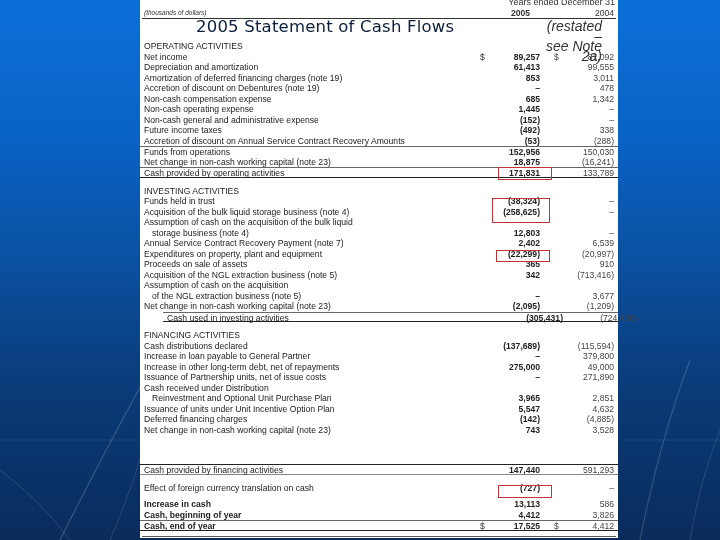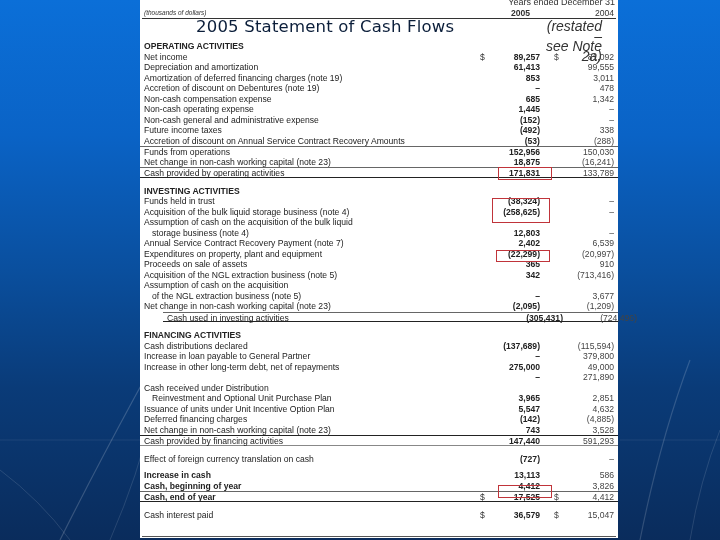--- a/index.html
+++ b/index.html
@@ -47,24 +47,24 @@
   .rows { position: absolute; left: 0; top: 41px; width: 478px; }
   .row {
     position: relative; height: 10.5px; white-space: nowrap;
   }
   .row .lbl { position: absolute; left: 4px; }
   .row .lbl.indent { left: 12px; }
   .row .sym05 { position: absolute; left: 340px; color: #333; }
   .row .v05 { position: absolute; left: 352px; width: 48px; text-align: right; font-weight: bold; color: #222; }
   .row .sym04 { position: absolute; left: 414px; color: #444; }
   .row .v04 { position: absolute; left: 420px; width: 54px; text-align: right; color: #444; }
-  .row.section .lbl { font-weight: bold; }
+  .row.section .lbl { font-weight: normal; }
   .row.boldlbl .lbl { font-weight: bold; }
   .row.rule-top { border-top: 1px solid #666; }
-  .row.rule-top-dark { border-top: 1.2px solid #222; }
+  .row.rule-top-dark { border-top: 1.2px solid #222; margin-top: 29px; }
   .gap { height: 8px; }
   .gap-s { height: 6px; }
   .hl {
     position: absolute; border: 1.3px solid #c0343a; pointer-events: none;
   }
   .bottom-rule { position: absolute; left: 2px; right: 2px; bottom: 1px; border-top: 1.4px solid #555; }
 </style>
 </head>
 <body>
 
@@ -234,20 +234,21 @@
       <span class="lbl">Increase in loan payable to General Partner</span>
       <span class="v05">–</span>
       <span class="v04">379,800</span>
     </div>
     <div class="row">
       <span class="lbl">Increase in other long-term debt, net of repayments</span>
       <span class="v05">275,000</span>
       <span class="v04">49,000</span>
     </div>
     <div class="row">
+      <span class="lbl">Issuance of Partnership units, net of issue costs</span>
       <span class="v05">–</span>
       <span class="v04">271,890</span>
     </div>
     <div class="row">
       <span class="lbl">Cash received under Distribution</span>
     </div>
     <div class="row">
       <span class="lbl indent">Reinvestment and Optional Unit Purchase Plan</span>
       <span class="v05">3,965</span>
       <span class="v04">2,851</span>

